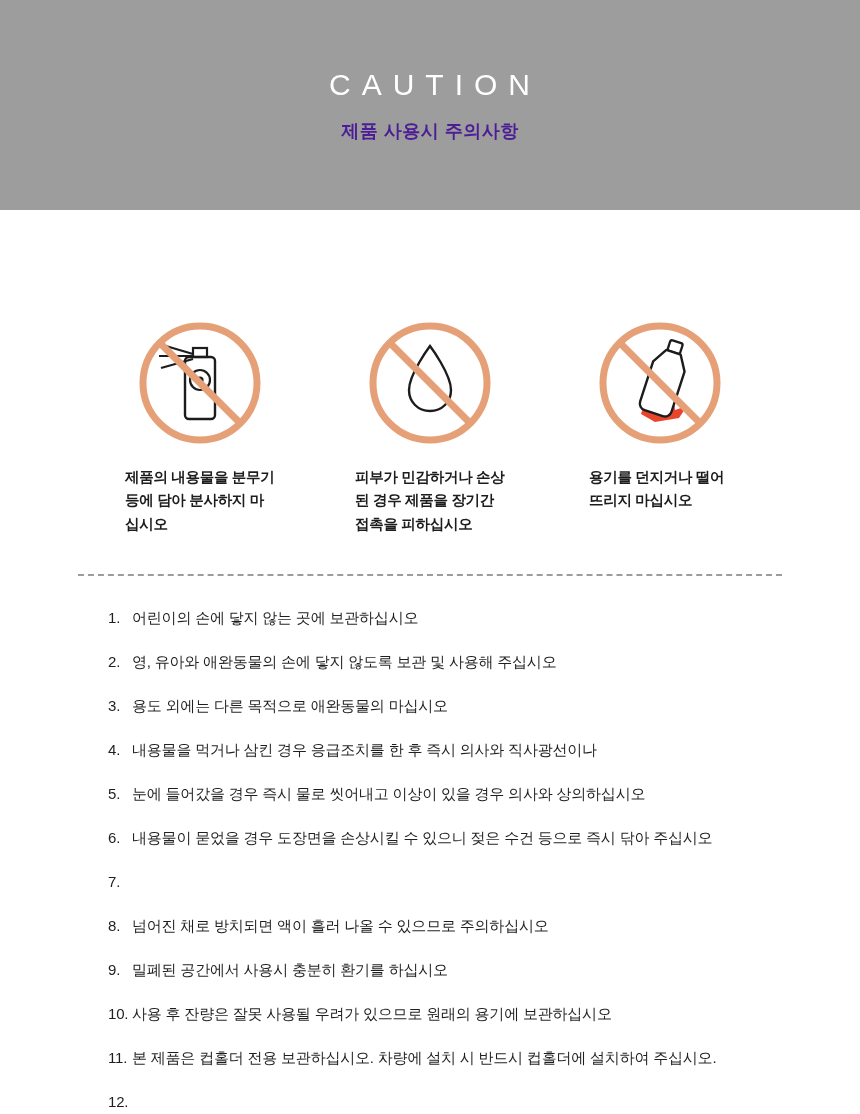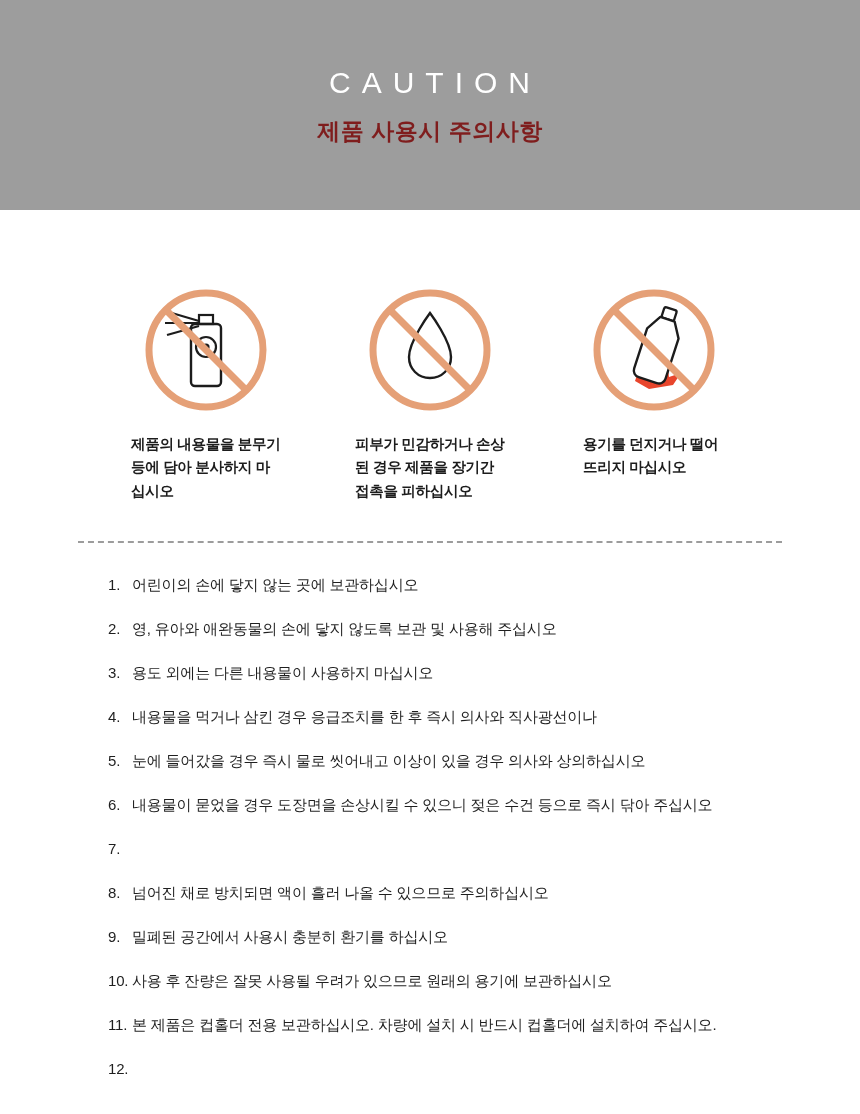--- a/index.html
+++ b/index.html
@@ -35,35 +35,35 @@
   .header-title {
     color: #ffffff;
     font-size: 30px;
     letter-spacing: 11px;
     font-weight: 400;
     line-height: 1;
     margin: 0 0 22px 10px;
     font-family: "Liberation Sans", sans-serif;
   }
   .header-sub {
-    color: #7f1d1d;
-    font-size: 23px;
+    color: #4c1d95;
+    font-size: 18px;
     font-weight: 700;
     letter-spacing: 0.5px;
     line-height: 1;
     margin: 0;
   }
 
   
   .icons-row {
     display: flex;
     justify-content: center;
     align-items: flex-start;
-    padding-top: 75px;
-    gap: 4px;
+    padding-top: 108px;
+    gap: 10px;
   }
   .icon-block {
     width: 220px;
     display: flex;
     flex-direction: column;
     align-items: center;
   }
   .icon-art {
     width: 130px;
     height: 130px;
@@ -185,21 +185,21 @@
     <li class="note-item">
       <span class="note-num">1.</span>
       <span class="note-text">어린이의 손에 닿지 않는 곳에 보관하십시오</span>
     </li>
     <li class="note-item">
       <span class="note-num">2.</span>
       <span class="note-text">영, 유아와 애완동물의 손에 닿지 않도록 보관 및 사용해 주십시오</span>
     </li>
     <li class="note-item">
       <span class="note-num">3.</span>
-      <span class="note-text">용도 외에는 다른 내용물이 사용하지 마십시오</span>
+      <span class="note-text">용도 외에는 다른 목적으로 애완동물의 마십시오</span>
     </li>
     <li class="note-item">
       <span class="note-num">4.</span>
       <span class="note-text">내용물을 먹거나 삼킨 경우 응급조치를 한 후 즉시 의사와 직사광선이나</span>
     </li>
     <li class="note-item">
       <span class="note-num">5.</span>
       <span class="note-text">눈에 들어갔을 경우 즉시 물로 씻어내고 이상이 있을 경우 의사와 상의하십시오</span>
     </li>
     <li class="note-item">

